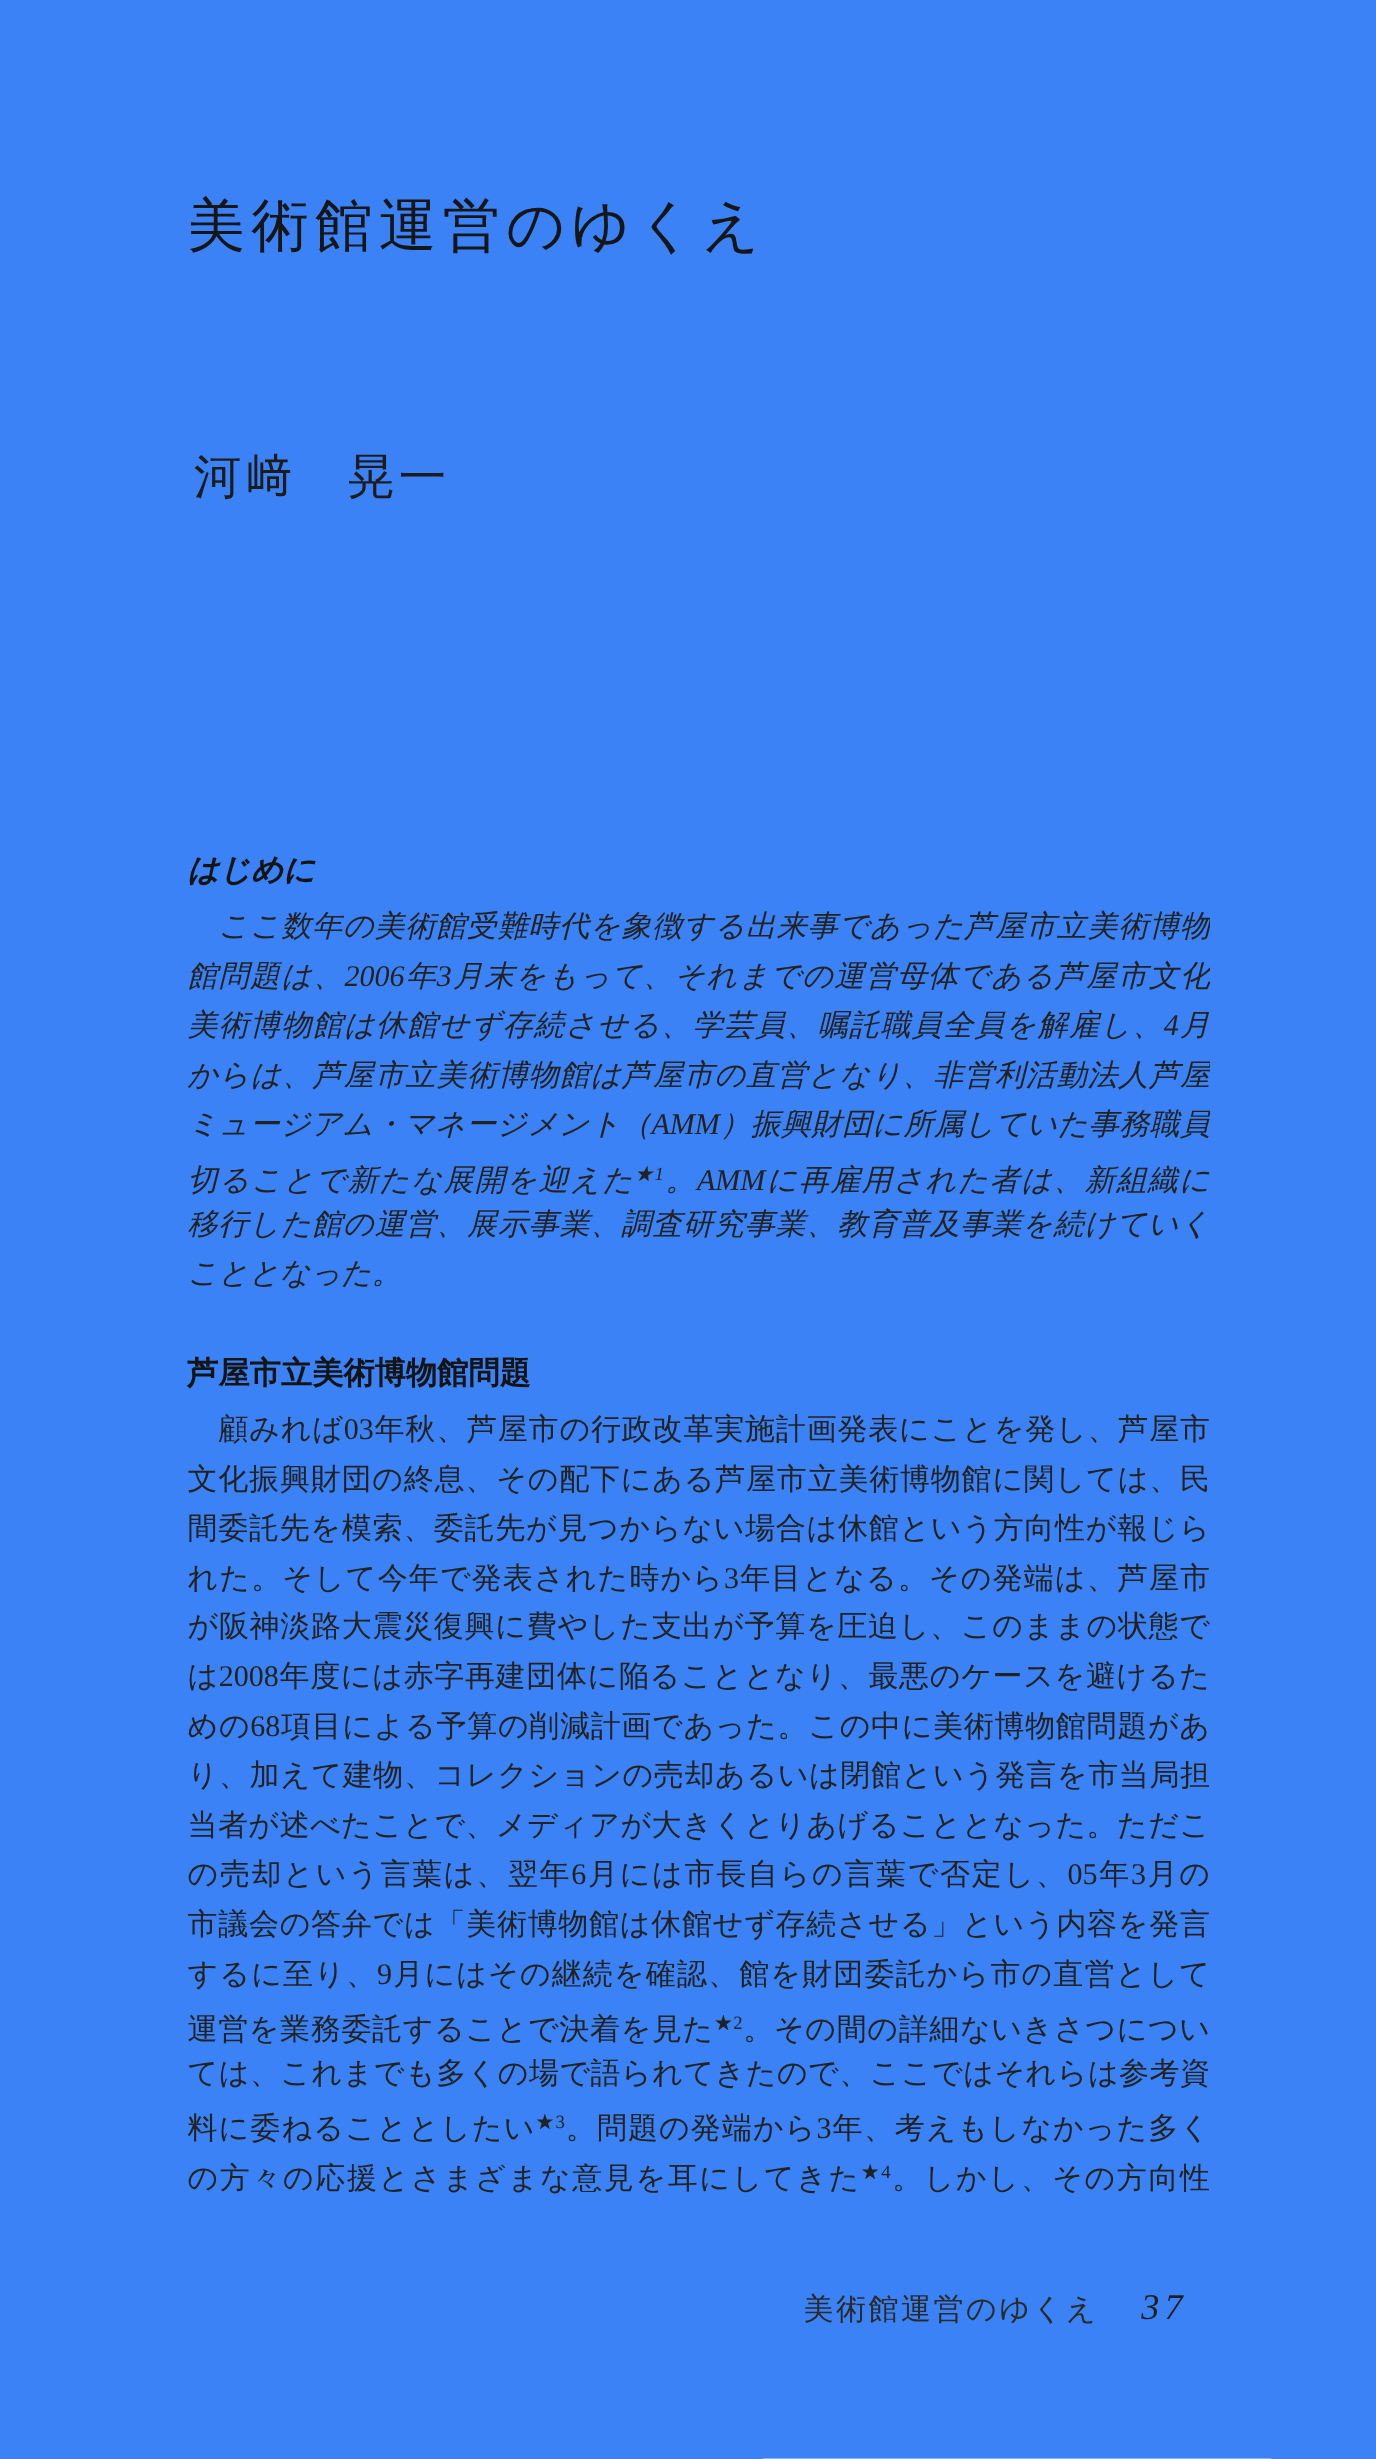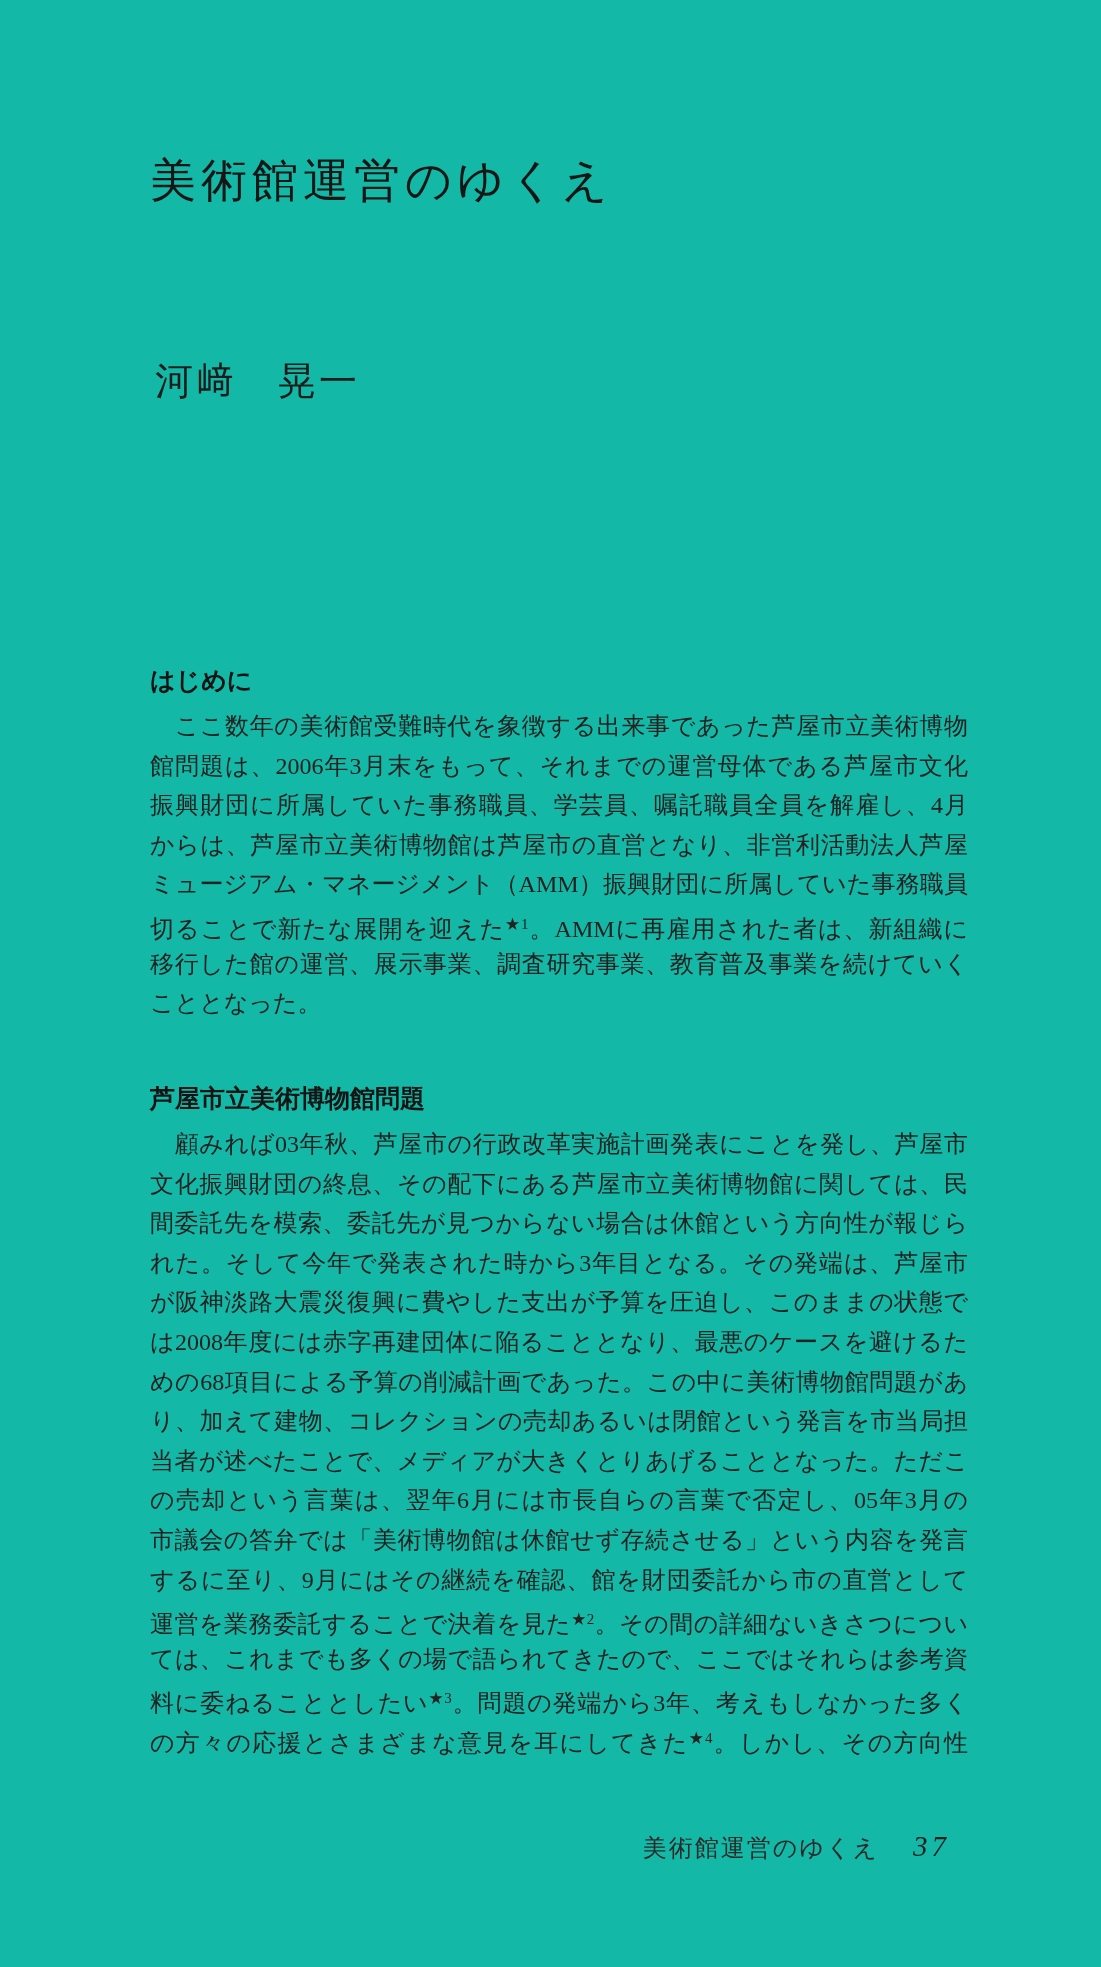--- a/index.html
+++ b/index.html
@@ -1,19 +1,19 @@
 <!DOCTYPE html>
 <html lang="ja"><head>
 <meta charset="utf-8">
 <style>
   html,body{margin:0;padding:0;background:#ffffff;}
   .page{
     position:relative;
     width:1101px;height:1967px;
-    background:#14b8a6;
+    background:#3b82f6;
     color:#1e1e1e;
     font-family:"Liberation Serif","DejaVu Serif",serif;
     overflow:hidden;
   }
   .doc-title{
     position:absolute;top:150px;left:150px;
     margin:0;
     font-size:46px;font-weight:500;
     letter-spacing:5px;
     font-family:"Liberation Serif","DejaVu Serif",serif;
@@ -22,21 +22,21 @@
   }
   .author{
     position:absolute;top:356px;left:155px;
     font-size:38px;
     letter-spacing:3px;
     font-family:"Liberation Sans","DejaVu Sans",sans-serif;
     color:#1c1c1c;
     white-space:nowrap;
   }
   .section{position:absolute;left:150px;width:818px;}
-  .sec-0{top:660px;}
+  .sec-0{top:676px;font-style:italic;}
   .sec-1{top:1078px;}
   .sec-heading{
     margin:0 0 7px 0;
     font-size:25px;line-height:40px;
     font-weight:bold;
     font-family:"Liberation Sans","DejaVu Sans",sans-serif;
     color:#141414;
     white-space:nowrap;
   }
   .para{width:818px;}
@@ -86,21 +86,21 @@
 
   <h1 class="doc-title">美術館運営のゆくえ</h1>
 
   <div class="author">河﨑　晃一</div>
 
   <section class="section sec-0">
     <h2 class="sec-heading">はじめに</h2>
     <div class="para">
         <div class="line">　ここ数年の美術館受難時代を象徴する出来事であった芦屋市立美術博物</div>
         <div class="line">館問題は、2006年3月末をもって、それまでの運営母体である芦屋市文化</div>
-        <div class="line">振興財団に所属していた事務職員、学芸員、嘱託職員全員を解雇し、4月</div>
+        <div class="line">美術博物館は休館せず存続させる、学芸員、嘱託職員全員を解雇し、4月</div>
         <div class="line">からは、芦屋市立美術博物館は芦屋市の直営となり、非営利活動法人芦屋</div>
         <div class="line">ミュージアム・マネージメント（AMM）振興財団に所属していた事務職員</div>
         <div class="line">切ることで新たな展開を迎えた<sup class="fn">★1</sup>。AMMに再雇用された者は、新組織に</div>
         <div class="line">移行した館の運営、展示事業、調査研究事業、教育普及事業を続けていく</div>
         <div class="line no-justify">こととなった。</div>
       </div>
   </section>
 
   <section class="section sec-1">
     <h2 class="sec-heading">芦屋市立美術博物館問題</h2>

